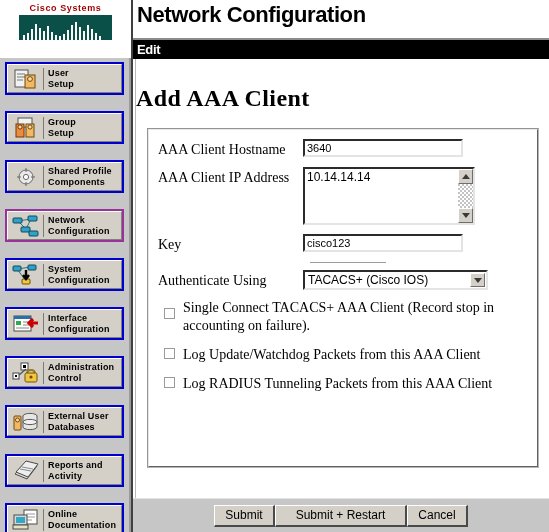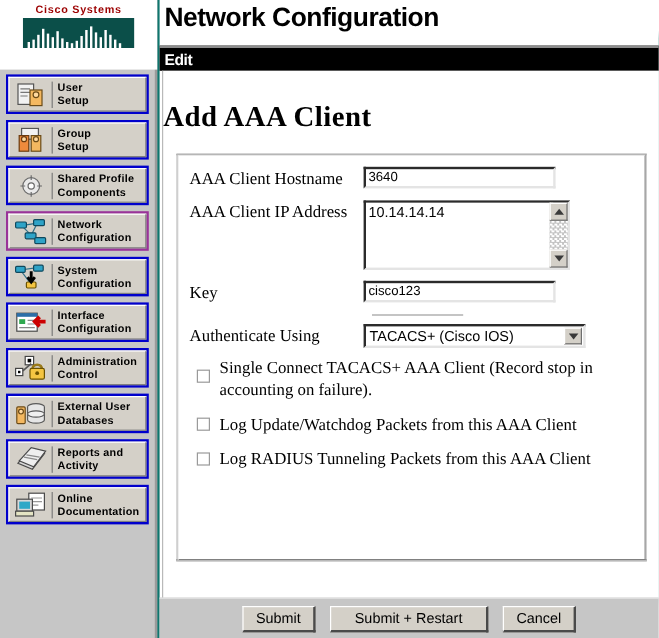--- a/index.html
+++ b/index.html
@@ -6,22 +6,21 @@
   html, body {
     margin: 0; padding: 0;
     width: 549px; height: 532px;
     overflow: hidden;
     background: #ffffff;
     font-family: "Liberation Sans", sans-serif;
   }
   #app {
     position: relative;
     width: 549px; height: 532px;
-    background: #0f766e;
-    border-radius: 32px;
+    background: #404040;
   }
 
   
   #sidebar {
     position: absolute;
     left: 0; top: 0;
     width: 131px; height: 532px;
     background: #c6c6c6;
     border-right: 2px solid #9a9a9a;
   }
@@ -45,21 +44,21 @@
     width: 93px; height: 31px;
     position: relative;
   }
   .bridge svg { display:block; }
 
   #nav { padding: 4px 0 0 5px; }
   .navbtn {
     position: relative;
     width: 119px;
     height: 33px;
-    margin-bottom: 5px;
+    margin-bottom: 16px;
     background: #d4d0c8;
     border: 2px solid #0000cc;
     display: flex;
     align-items: center;
     cursor: pointer;
   }
   .navbtn.selected { border-color: #993399; }
   .navbtn .inner {
     position:absolute; left:0; top:0; right:0; bottom:0;
     border-top: 1px solid #ffffff;
@@ -255,21 +254,21 @@
     line-height: 18px;
     max-width: 350px;
   }
 
   #btnbar {
     position: absolute;
     left: 0; bottom: 0;
     width: 416px; height: 34px;
     background: #c6c6c6;
     border-top: 1px solid #e3e3e3;
-    display:flex; align-items:center; justify-content:center; gap: 12px;
+    display:flex; align-items:center; justify-content:center; 
   }
   .btn {
     background: #d4d0c8;
     border-top: 1px solid #ffffff;
     border-left: 1px solid #ffffff;
     border-right: 2px solid #4a4a4a;
     border-bottom: 2px solid #4a4a4a;
     font-family: "Liberation Sans", sans-serif;
     font-size: 12px;
     color: #000000;

